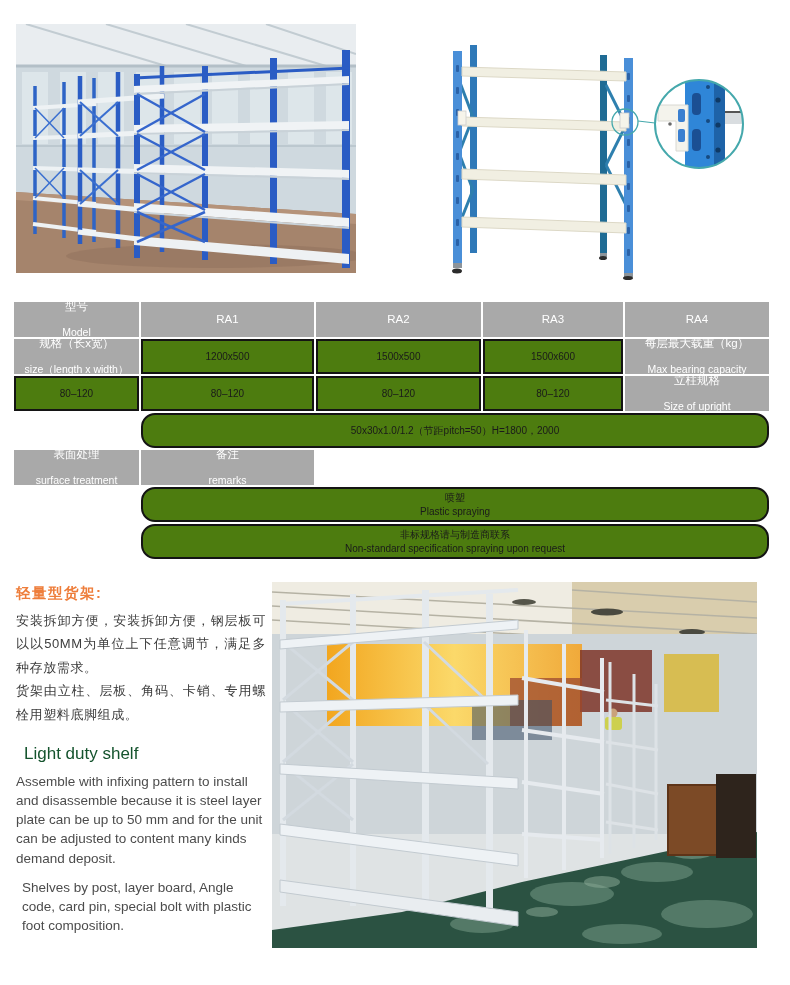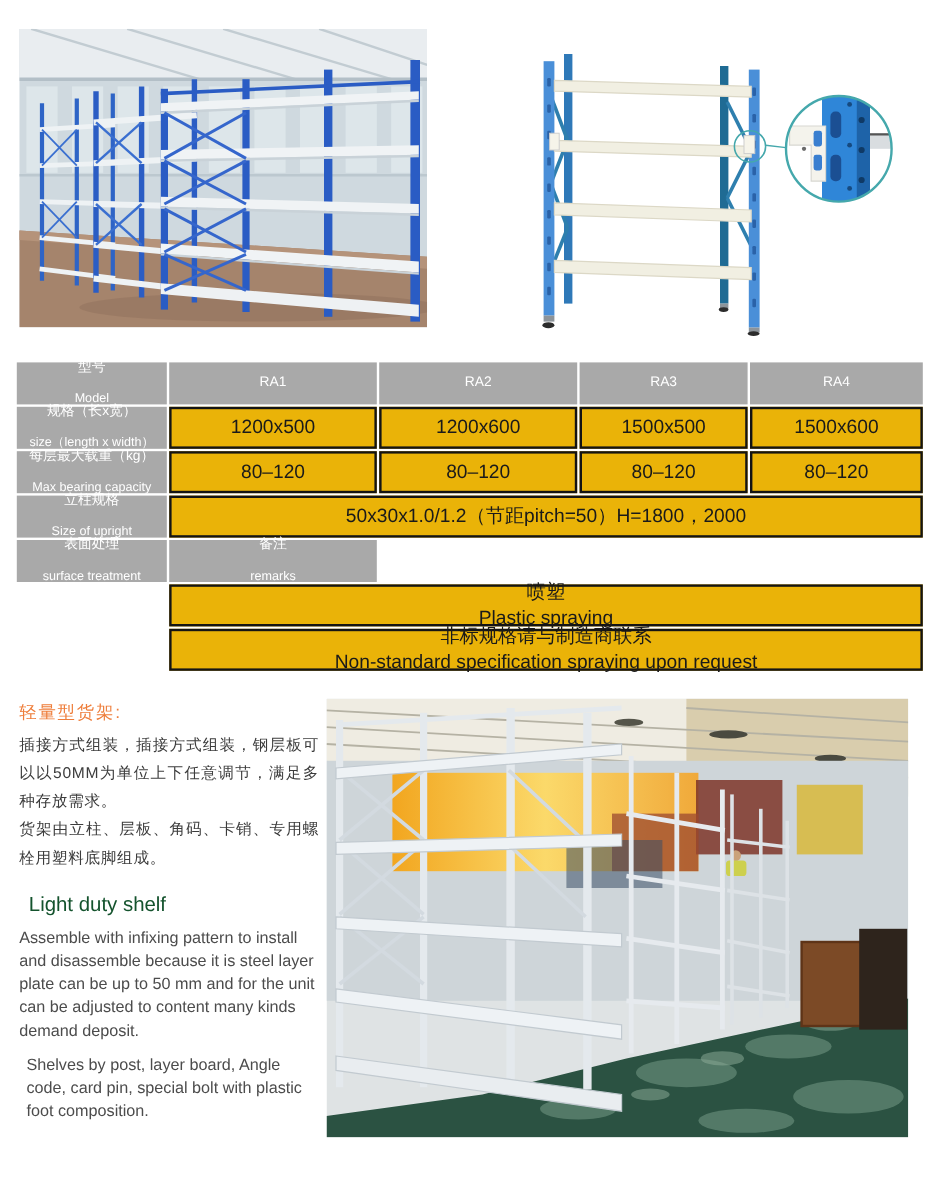--- a/index.html
+++ b/index.html
@@ -9,26 +9,26 @@
   .photo svg{display:block;}
 
   
   .spec-table{position:absolute;left:14px;top:302px;width:755px;
     display:grid;grid-template-columns:125px 173px 165px 140px 144px;
     grid-auto-rows:35px;gap:2px;}
   .cell{display:flex;flex-direction:column;align-items:center;justify-content:center;
         text-align:center;white-space:nowrap;}
   .th{background:#a9a9a9;color:#ffffff;font-size:11.5px;line-height:1.3;}
   .th .en{font-size:10.5px;margin-top:12px;}
-  .td{background:#eab308;border:2px solid #141414;color:#1a1a1a;font-size:16px;line-height:1.35;}
-  .span4{grid-column:2/6;}
+  .td{background:#4d7c0f;border:2px solid #141414;color:#1a1a1a;font-size:10px;line-height:1.35;}
+  .span4{grid-column:2/6;border-radius:14px;}
 
   
   .info-col{position:absolute;left:16px;top:584px;width:250px;}
-  .cn-title{color:#ee7d3a;font-weight:normal;font-size:14.5px;letter-spacing:1.5px;margin:0 0 6px 0;}
+  .cn-title{color:#ee7d3a;font-weight:bold;font-size:14.5px;letter-spacing:1.5px;margin:0 0 6px 0;}
   .cn-para{font-size:13px;color:#3c3c3c;line-height:1.8;text-align:justify;
            letter-spacing:0.6px;margin:0;}
   .en-title{color:#14532d;font-size:17px;font-weight:normal;margin:18px 0 8px 0;padding-left:8px;}
   .en-para{font-size:13.5px;color:#4c4c4c;line-height:1.42;margin:0 0 10px 0;}
   .en-para.indent{padding-left:6px;}
 </style>
 </head>
 <body>
 
 <div class="page">
@@ -252,23 +252,20 @@
       </div>
 
     <div class="cell th">
       <span>规格（长x宽）</span>
         <span class="en">size（length x width）</span>
     </div>
     <div class="cell td">
         <span>1200x500</span>
       </div>
     <div class="cell td">
-        <span>1200x600</span>
-      </div>
-    <div class="cell td">
         <span>1500x500</span>
       </div>
     <div class="cell td">
         <span>1500x600</span>
       </div>
 
     <div class="cell th">
       <span>每层最大载重（kg）</span>
         <span class="en">Max bearing capacity</span>
     </div>
@@ -307,21 +304,21 @@
         <span>Plastic spraying</span>
     </div>
     <div class="cell td span4">
       <span>非标规格请与制造商联系</span>
         <span>Non-standard specification spraying upon request</span>
     </div>
   </div>
 
   <div class="info-col">
     <p class="cn-title">轻量型货架:</p>
-    <p class="cn-para">插接方式组装，插接方式组装，钢层板可以以50MM为单位上下任意调节，满足多种存放需求。</p>
+    <p class="cn-para">安装拆卸方便，安装拆卸方便，钢层板可以以50MM为单位上下任意调节，满足多种存放需求。</p>
     <p class="cn-para">货架由立柱、层板、角码、卡销、专用螺栓用塑料底脚组成。</p>
     <p class="en-title">Light duty shelf</p>
     <p class="en-para">Assemble with infixing pattern to install and disassemble because it is steel layer plate can be up to 50 mm and for the unit can be adjusted to content many kinds demand deposit.</p>
     <p class="en-para indent">Shelves by post, layer board, Angle code, card pin, special bolt with plastic foot composition.</p>
   </div>
 
   <div class="photo" style="left:272px;top:582px;width:485px;height:366px;">
     <svg width="485" height="366" viewBox="0 0 485 366">
       <rect width="485" height="366" fill="#dfe3e4"></rect>
 

